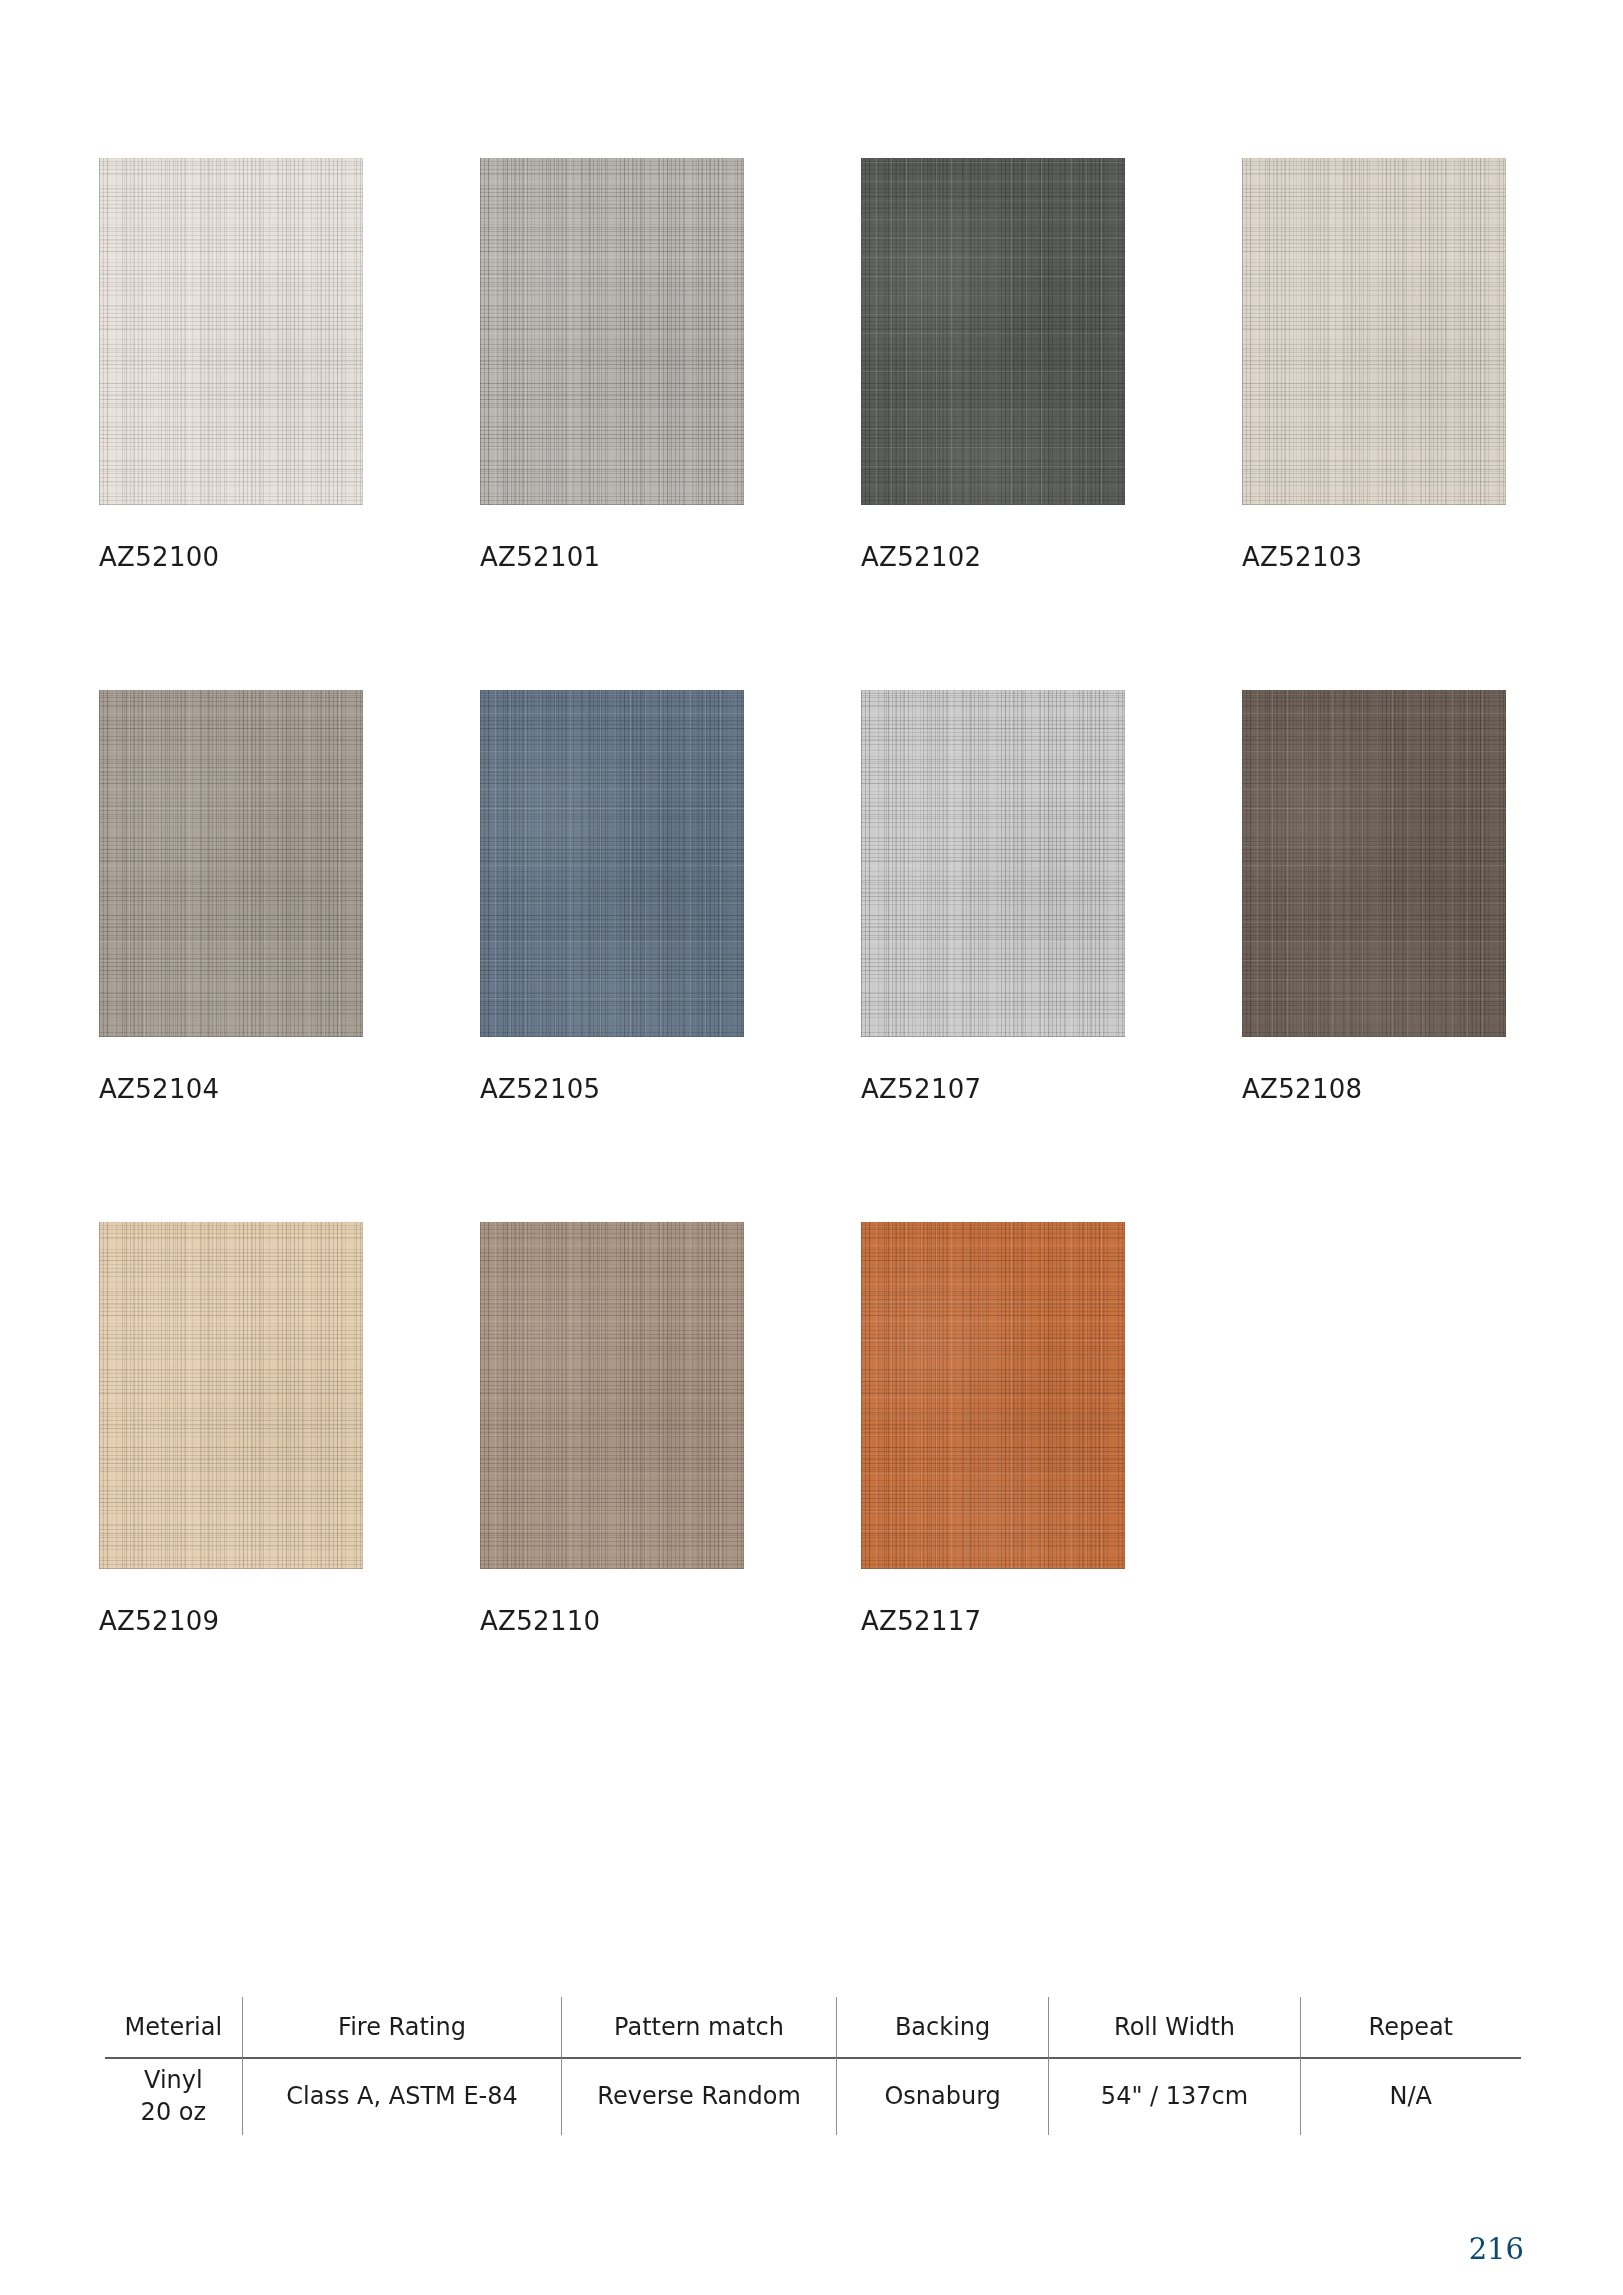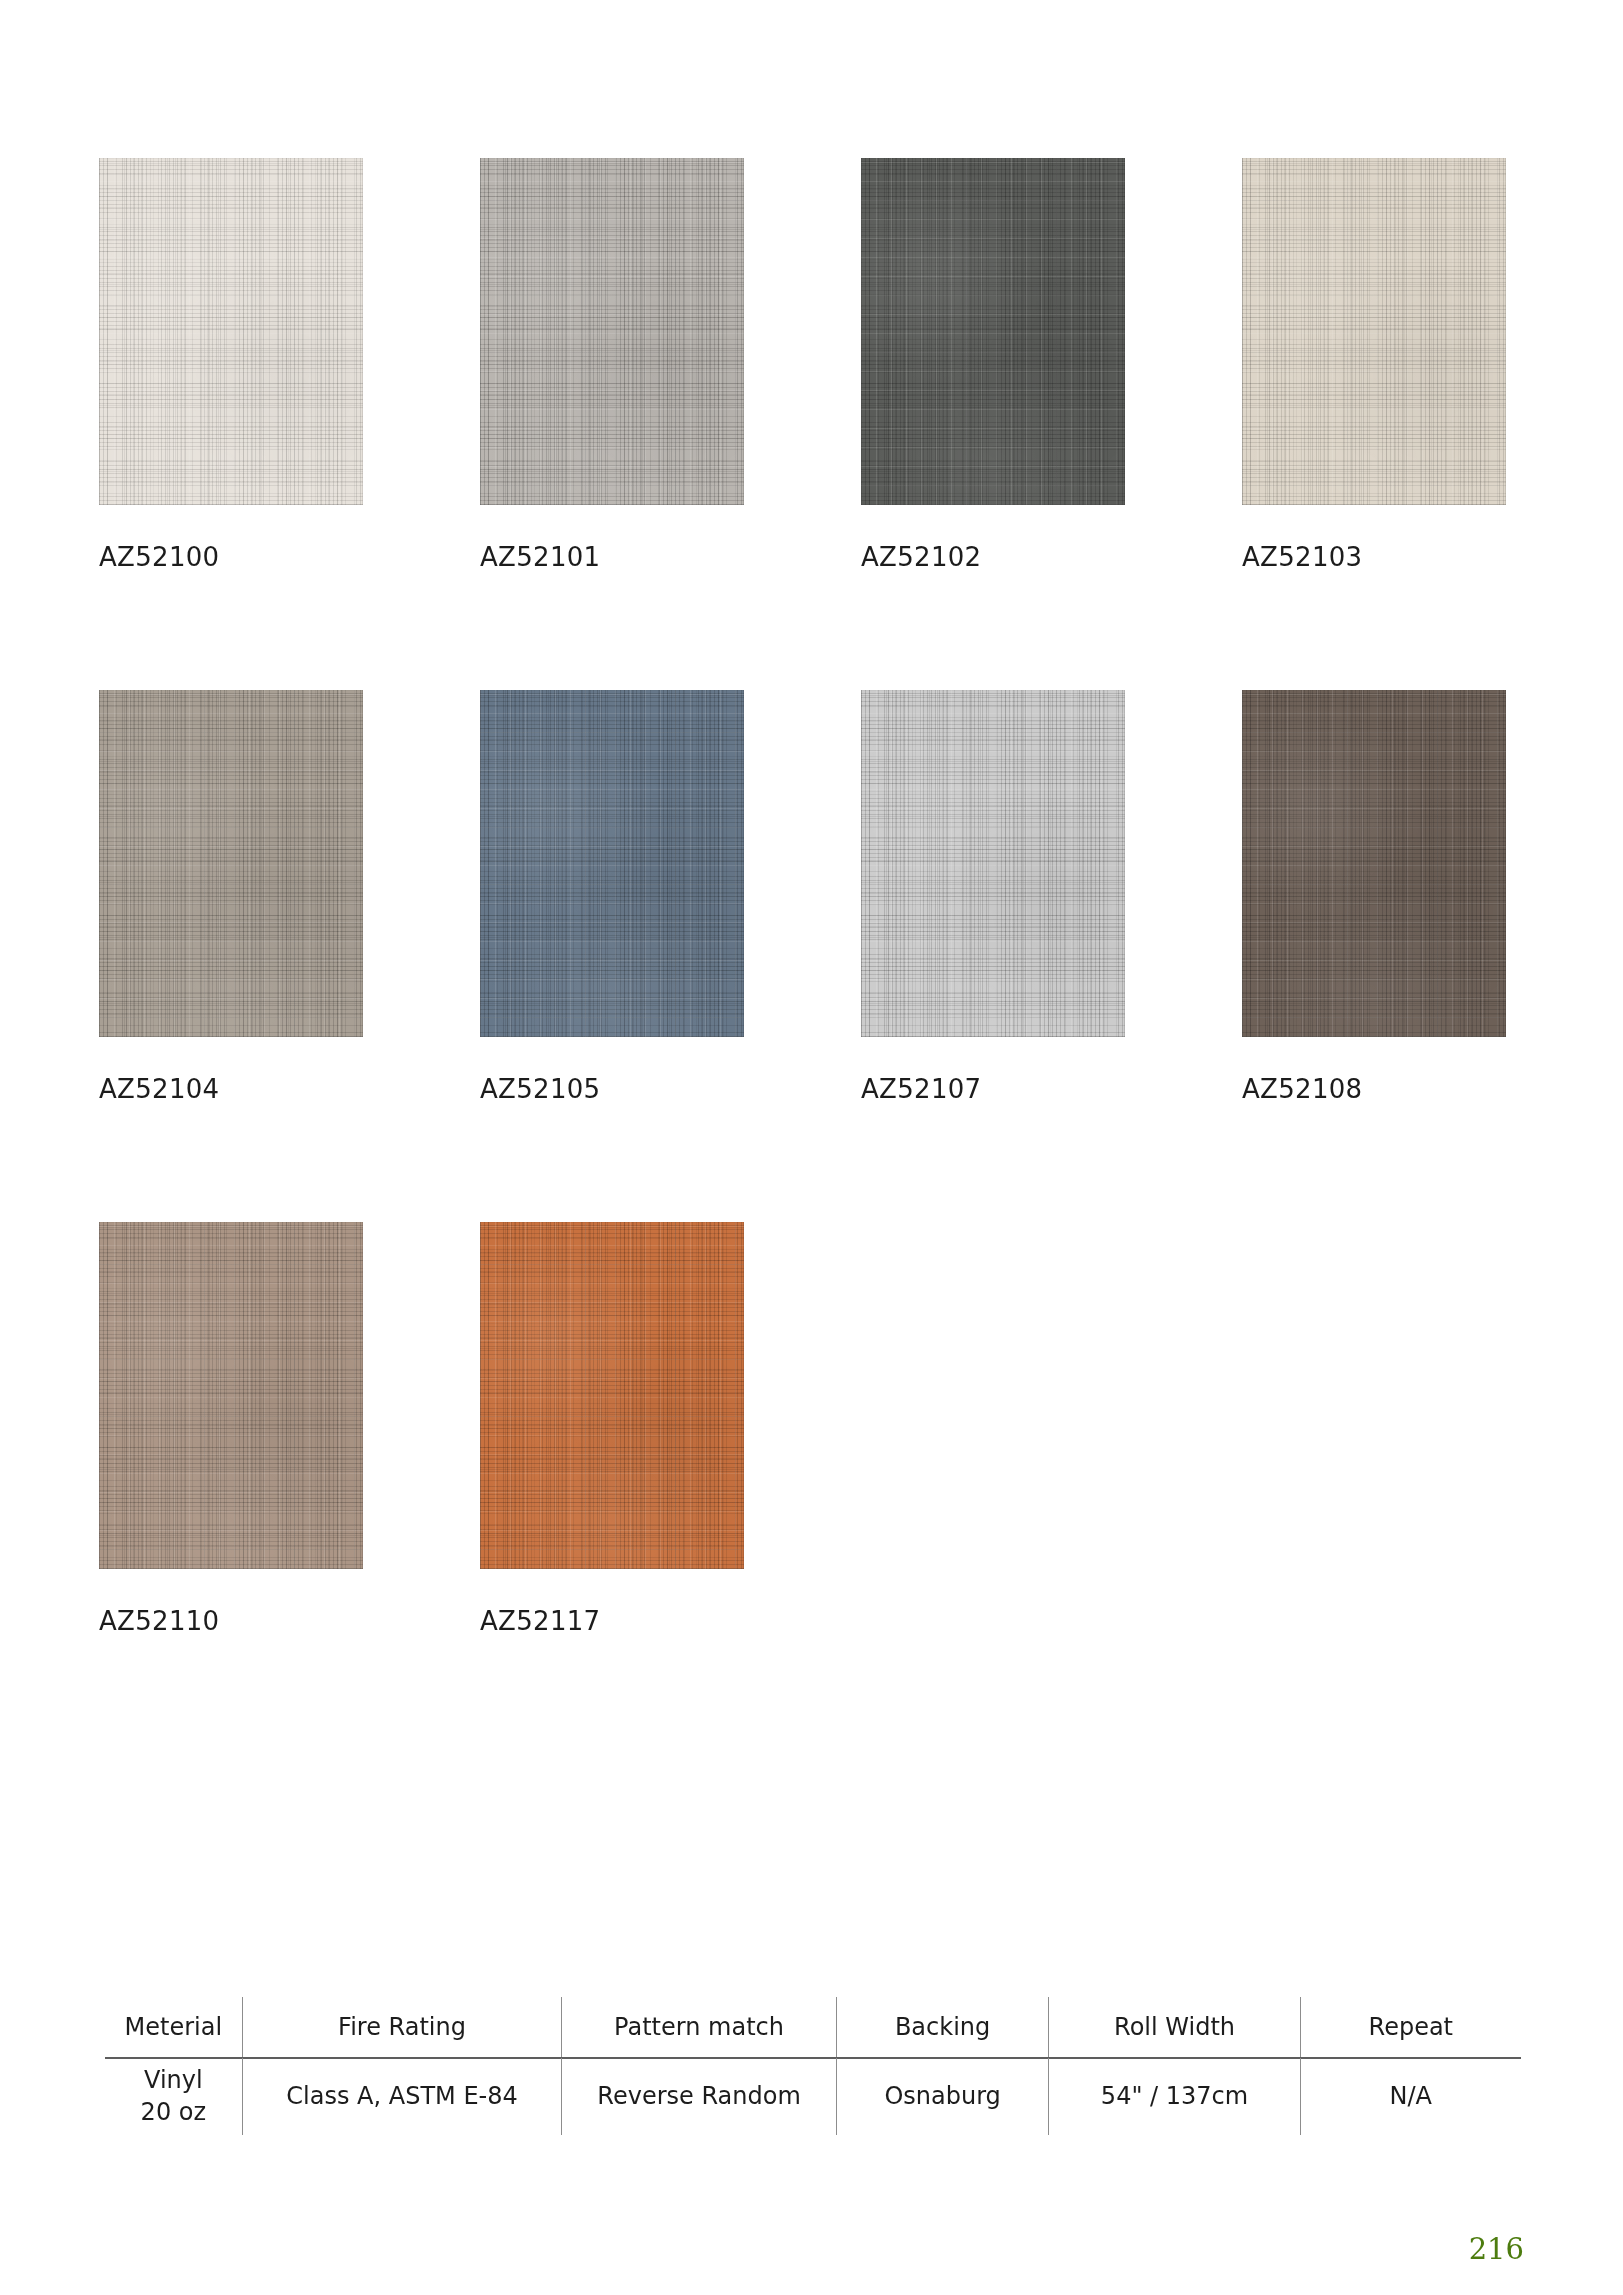--- a/index.html
+++ b/index.html
@@ -167,21 +167,21 @@
 
   .cell-multiline { white-space: pre-line; }
 
   
   .page-number {
     position: absolute;
     right: 99px;
     top: 2232px;
     font-family: "DejaVu Serif", "Liberation Serif", serif;
     font-size: 29px;
-    color: #4d7c0f;
+    color: #0c4a6e;
   }
 </style>
 </head>
 <body>
 
 <div class="page">
 
   <div class="swatch-grid">
 
     <div class="swatch-cell">
@@ -249,20 +249,28 @@
 
     <div class="swatch-cell">
       <div class="swatch-chip" style="background-color: rgb(109, 96, 87);">
         <div class="weave" style="opacity: 0.89;"></div>
         <div class="weave2" style="opacity: 0.84;"></div>
         <div class="slub" style="opacity: 0.85;"></div>
       </div>
       <div class="swatch-label">AZ52108</div>
     </div>
 
+    <div class="swatch-cell">
+      <div class="swatch-chip" style="background-color: rgb(229, 207, 177);">
+        <div class="weave" style="opacity: 0.725;"></div>
+        <div class="weave2" style="opacity: 0.675;"></div>
+        <div class="slub" style="opacity: 0.7;"></div>
+      </div>
+      <div class="swatch-label">AZ52109</div>
+    </div>
 
     <div class="swatch-cell">
       <div class="swatch-chip" style="background-color: rgb(171, 149, 133);">
         <div class="weave" style="opacity: 0.8625;"></div>
         <div class="weave2" style="opacity: 0.8125;"></div>
         <div class="slub" style="opacity: 0.825;"></div>
       </div>
       <div class="swatch-label">AZ52110</div>
     </div>
 

